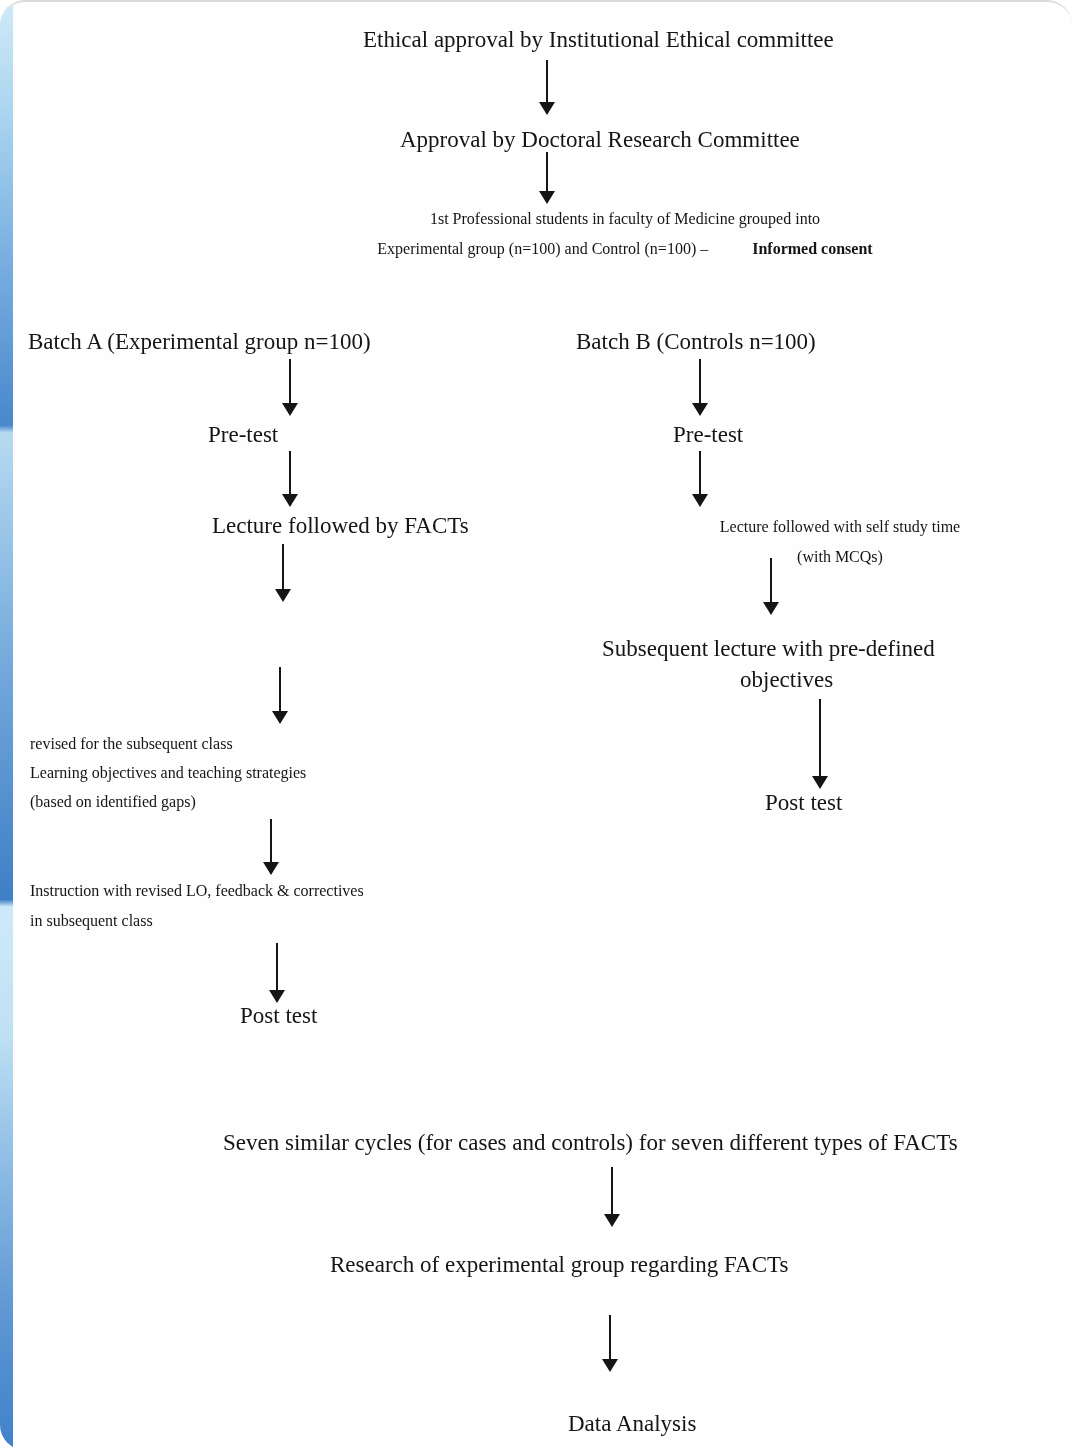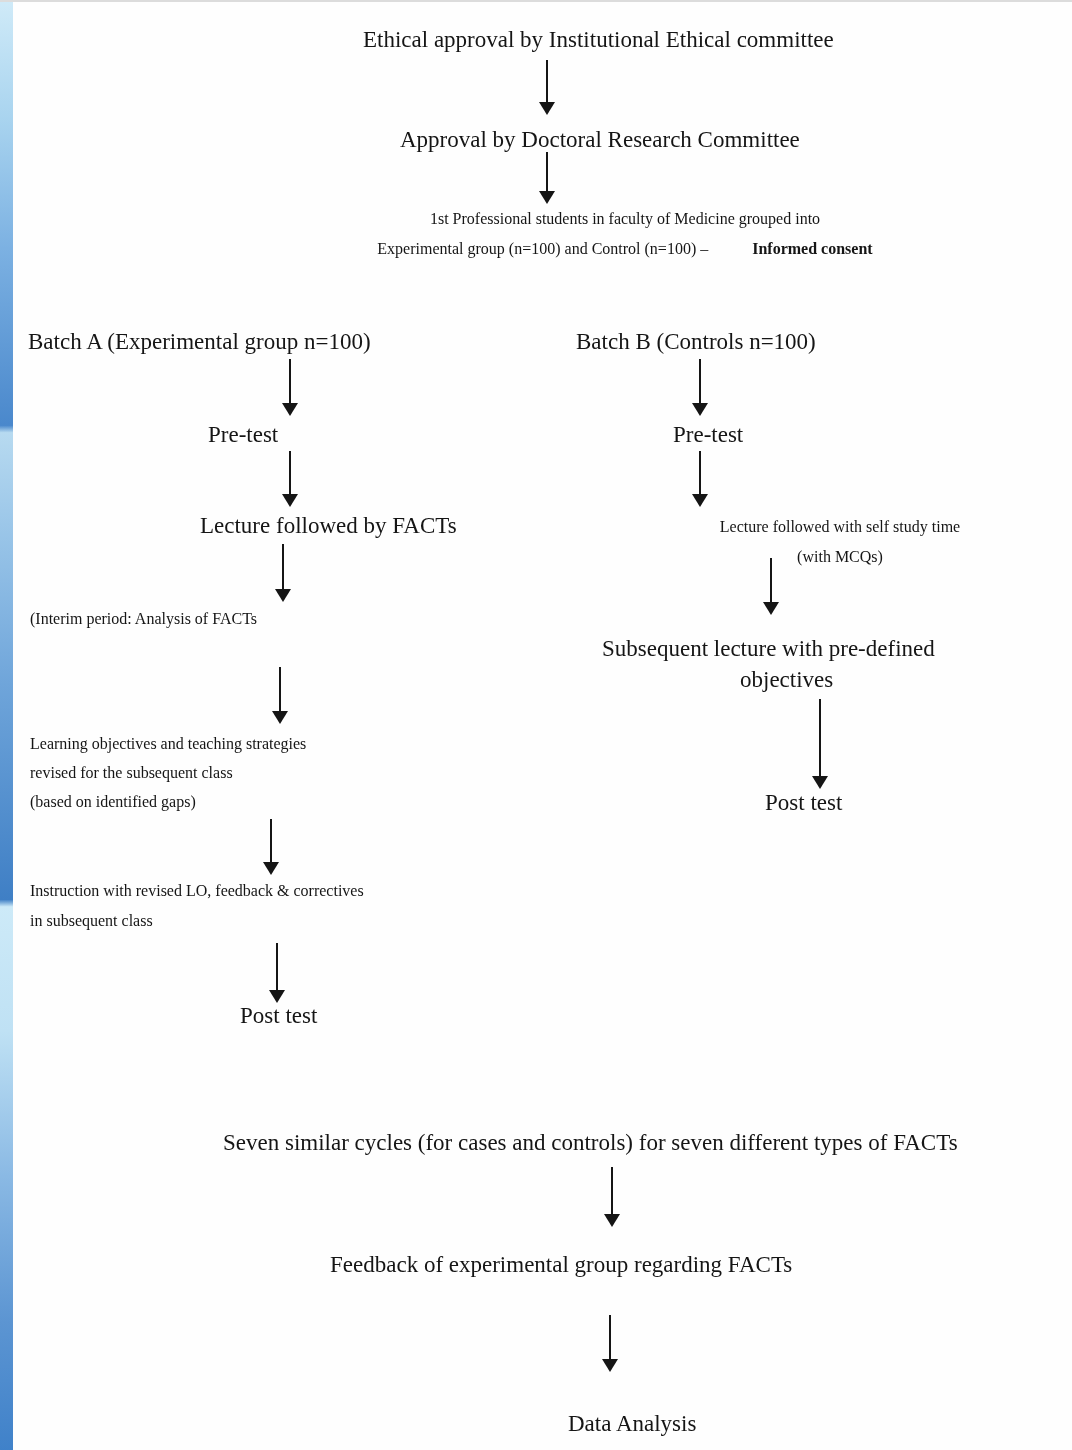--- a/index.html
+++ b/index.html
@@ -5,20 +5,21 @@
   html,body{margin:0;padding:0;background:#ffffff;}
   #page{
     position:relative;
     width:1072px;height:1450px;
     background:#fefefe;
     overflow:hidden;
     font-family:"Liberation Serif","DejaVu Serif",serif;
     color:#151515;
     border-top:2px solid #dcdcdc;
     box-sizing:border-box;
+    border-radius:25px;
   }
   #left-strip{
     position:absolute;left:0;top:0;width:13px;height:1450px;
     background:linear-gradient(to bottom,
       #cfeaf8 0%,
       #a9d4ef 8%,
       #7cb1e2 17%,
       #4a88cc 29.2%,
       #b7daf0 29.7%,
       #9cc7e9 36%,
@@ -95,55 +96,54 @@
 
   <div class="arrow" style="left:282px;top:449px;height:56px;">
     <div class="arrow-shaft"></div>
     <div class="arrow-head"></div>
   </div>
   <div class="arrow" style="left:692px;top:449px;height:56px;">
     <div class="arrow-shaft"></div>
     <div class="arrow-head"></div>
   </div>
 
-  <div class="node" style="left:200px;top:510px;">Lecture followed by FACTs</div>
+  <div class="node" style="left:212px;top:510px;">Lecture followed by FACTs</div>
 
   <div class="node-block center lh30" style="left:650px;top:510px;width:380px;">
     <div class="line">Lecture followed with self study time</div>
     <div class="line">(with MCQs)</div>
   </div>
 
   <div class="arrow" style="left:275px;top:542px;height:58px;">
     <div class="arrow-shaft"></div>
     <div class="arrow-head"></div>
   </div>
   <div class="arrow" style="left:763px;top:556px;height:57px;">
     <div class="arrow-shaft"></div>
     <div class="arrow-head"></div>
   </div>
 
   <div class="node-block lh30" style="left:30px;top:602px;">
-    <div class="line">(Interim period: Analysis of FACTs</div>
   </div>
 
   <div class="node" style="left:602px;top:633px;">Subsequent lecture with pre-defined</div>
   <div class="node" style="left:740px;top:664px;">objectives</div>
 
   <div class="arrow" style="left:272px;top:665px;height:57px;">
     <div class="arrow-shaft"></div>
     <div class="arrow-head"></div>
   </div>
   <div class="arrow" style="left:812px;top:697px;height:90px;">
     <div class="arrow-shaft"></div>
     <div class="arrow-head"></div>
   </div>
 
   <div class="node-block lh29" style="left:30px;top:727px;">
+    <div class="line">revised for the subsequent class</div>
     <div class="line">Learning objectives and teaching strategies</div>
-    <div class="line">revised for the subsequent class</div>
     <div class="line">(based on identified gaps)</div>
   </div>
 
   <div class="node" style="left:765px;top:787px;">Post test</div>
 
   <div class="arrow" style="left:263px;top:817px;height:56px;">
     <div class="arrow-shaft"></div>
     <div class="arrow-head"></div>
   </div>
 
@@ -159,21 +159,21 @@
 
   <div class="node" style="left:240px;top:1000px;">Post test</div>
 
   <div class="node" style="left:215px;top:1127px;margin-left:8px;">Seven similar cycles (for cases and controls) for seven different types of FACTs</div>
 
   <div class="arrow" style="left:604px;top:1165px;height:60px;">
     <div class="arrow-shaft"></div>
     <div class="arrow-head"></div>
   </div>
 
-  <div class="node" style="left:330px;top:1249px;">Feedback of experimental group regarding FACTs</div>
+  <div class="node" style="left:330px;top:1249px;">Research of experimental group regarding FACTs</div>
 
   <div class="arrow" style="left:602px;top:1313px;height:57px;">
     <div class="arrow-shaft"></div>
     <div class="arrow-head"></div>
   </div>
 
   <div class="node" style="left:568px;top:1408px;">Data Analysis</div>
 </div>
 
 </body></html>

